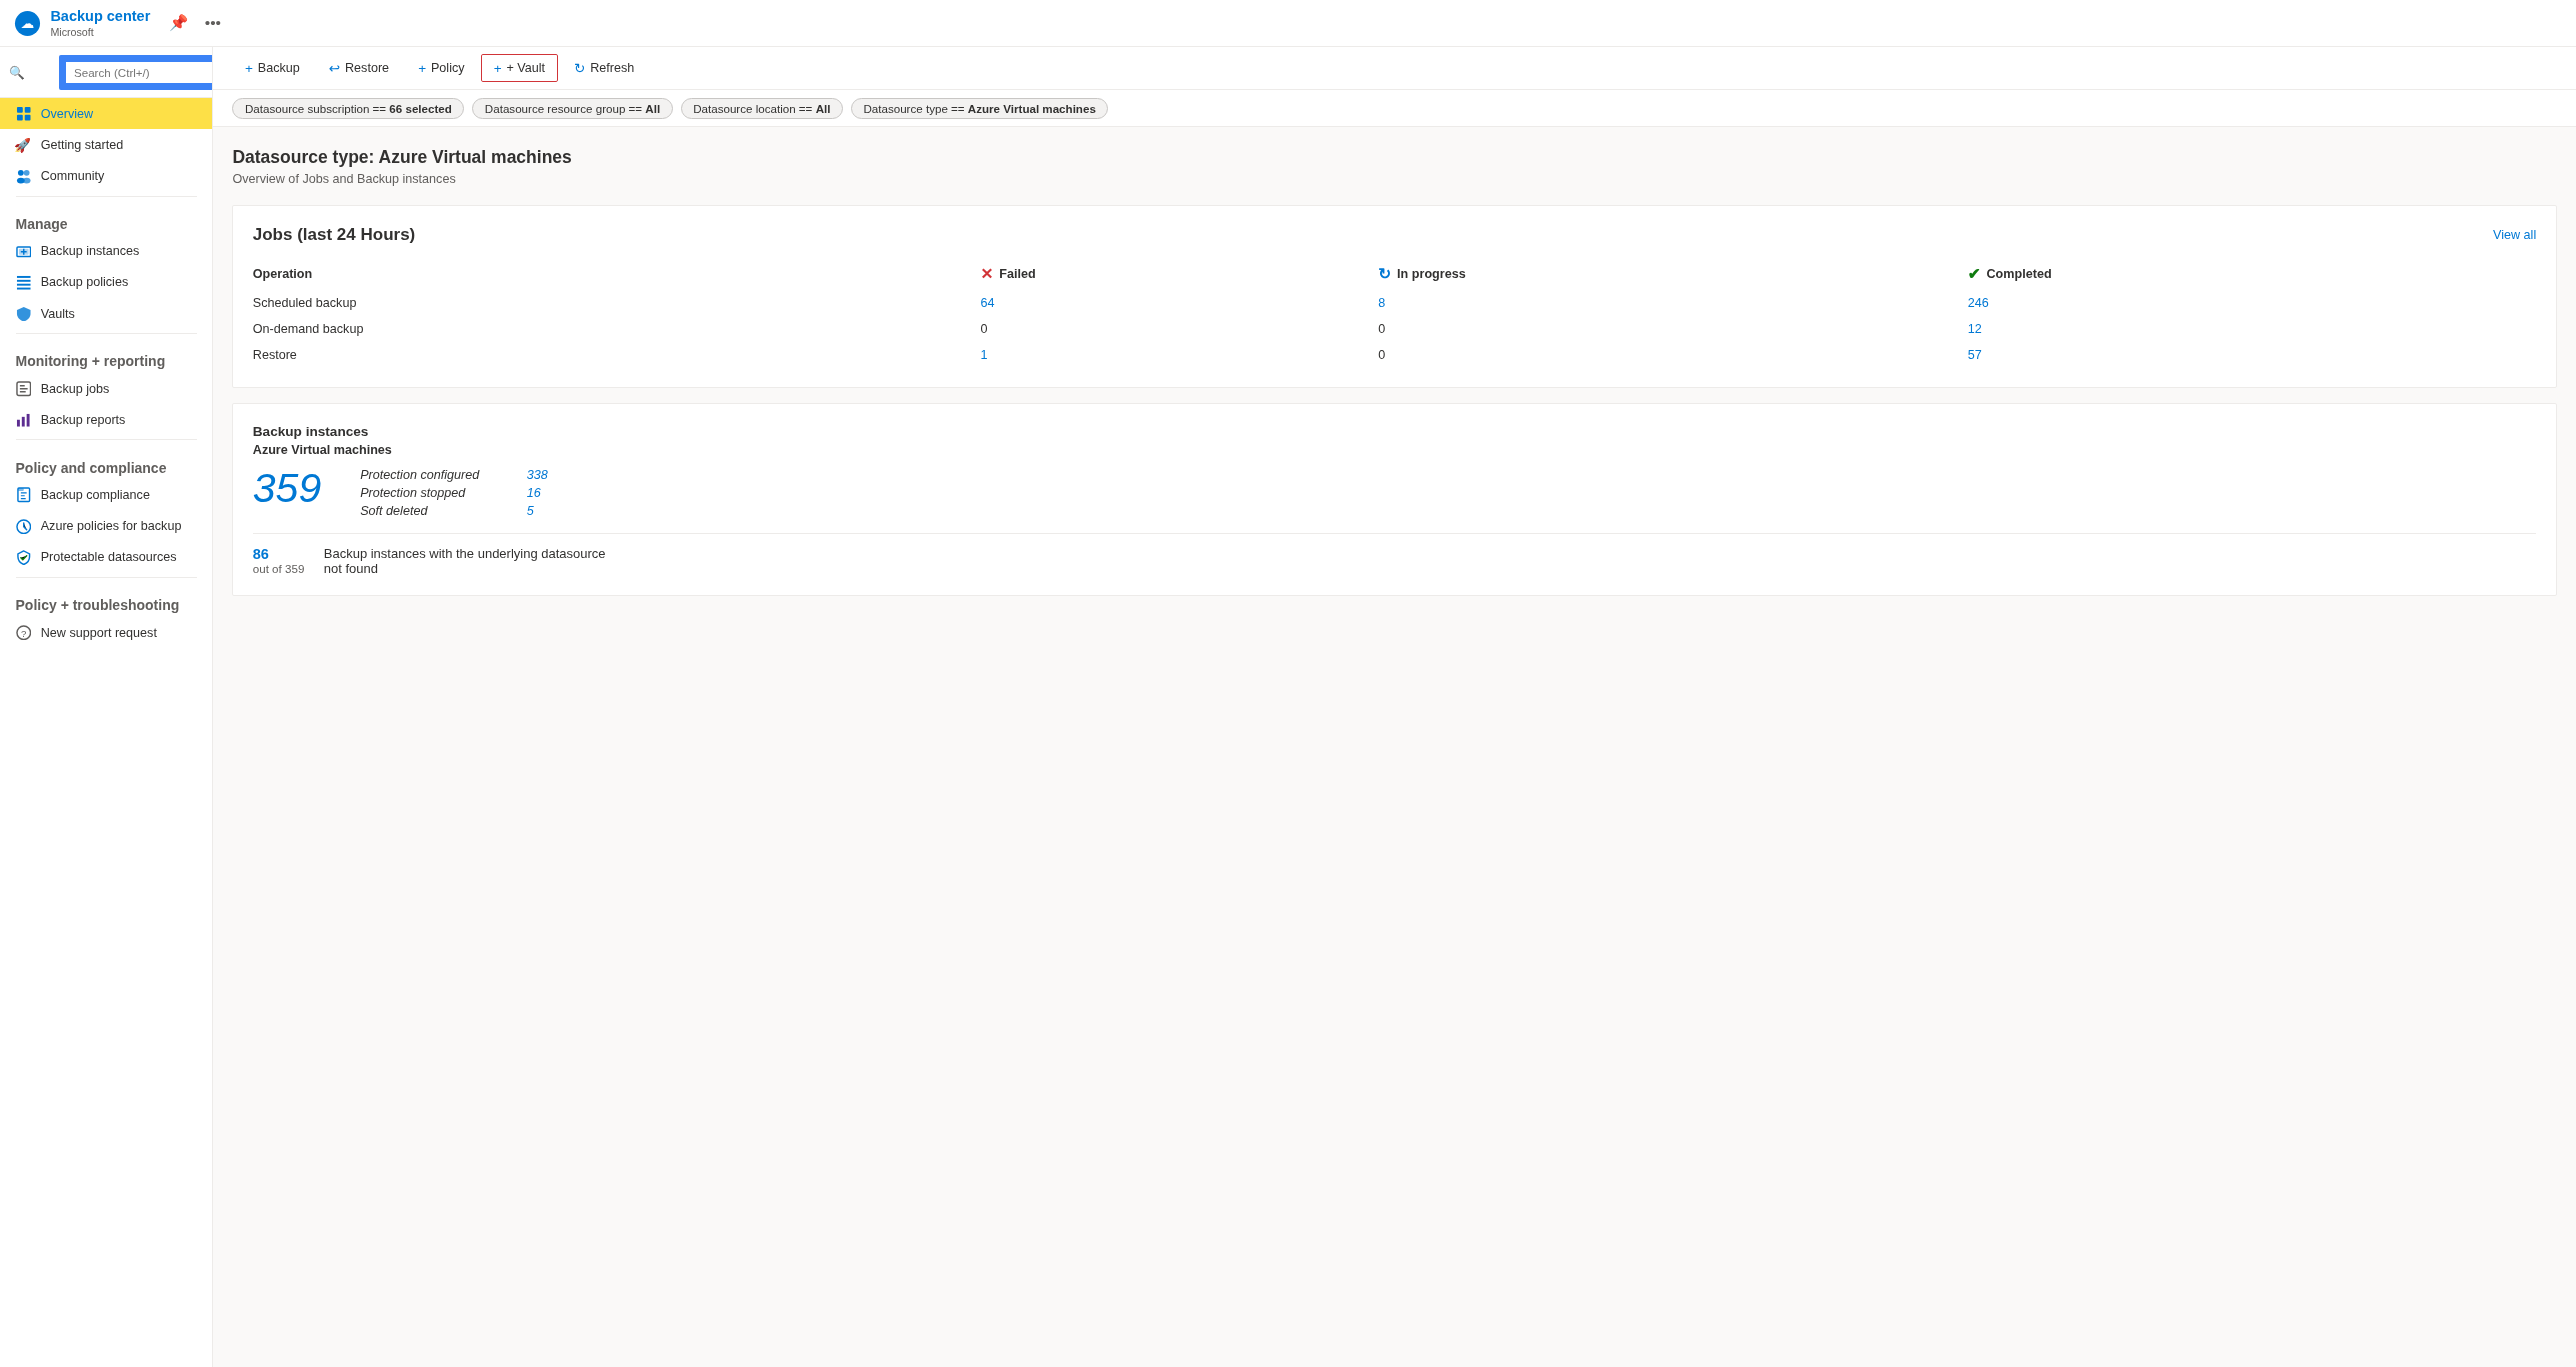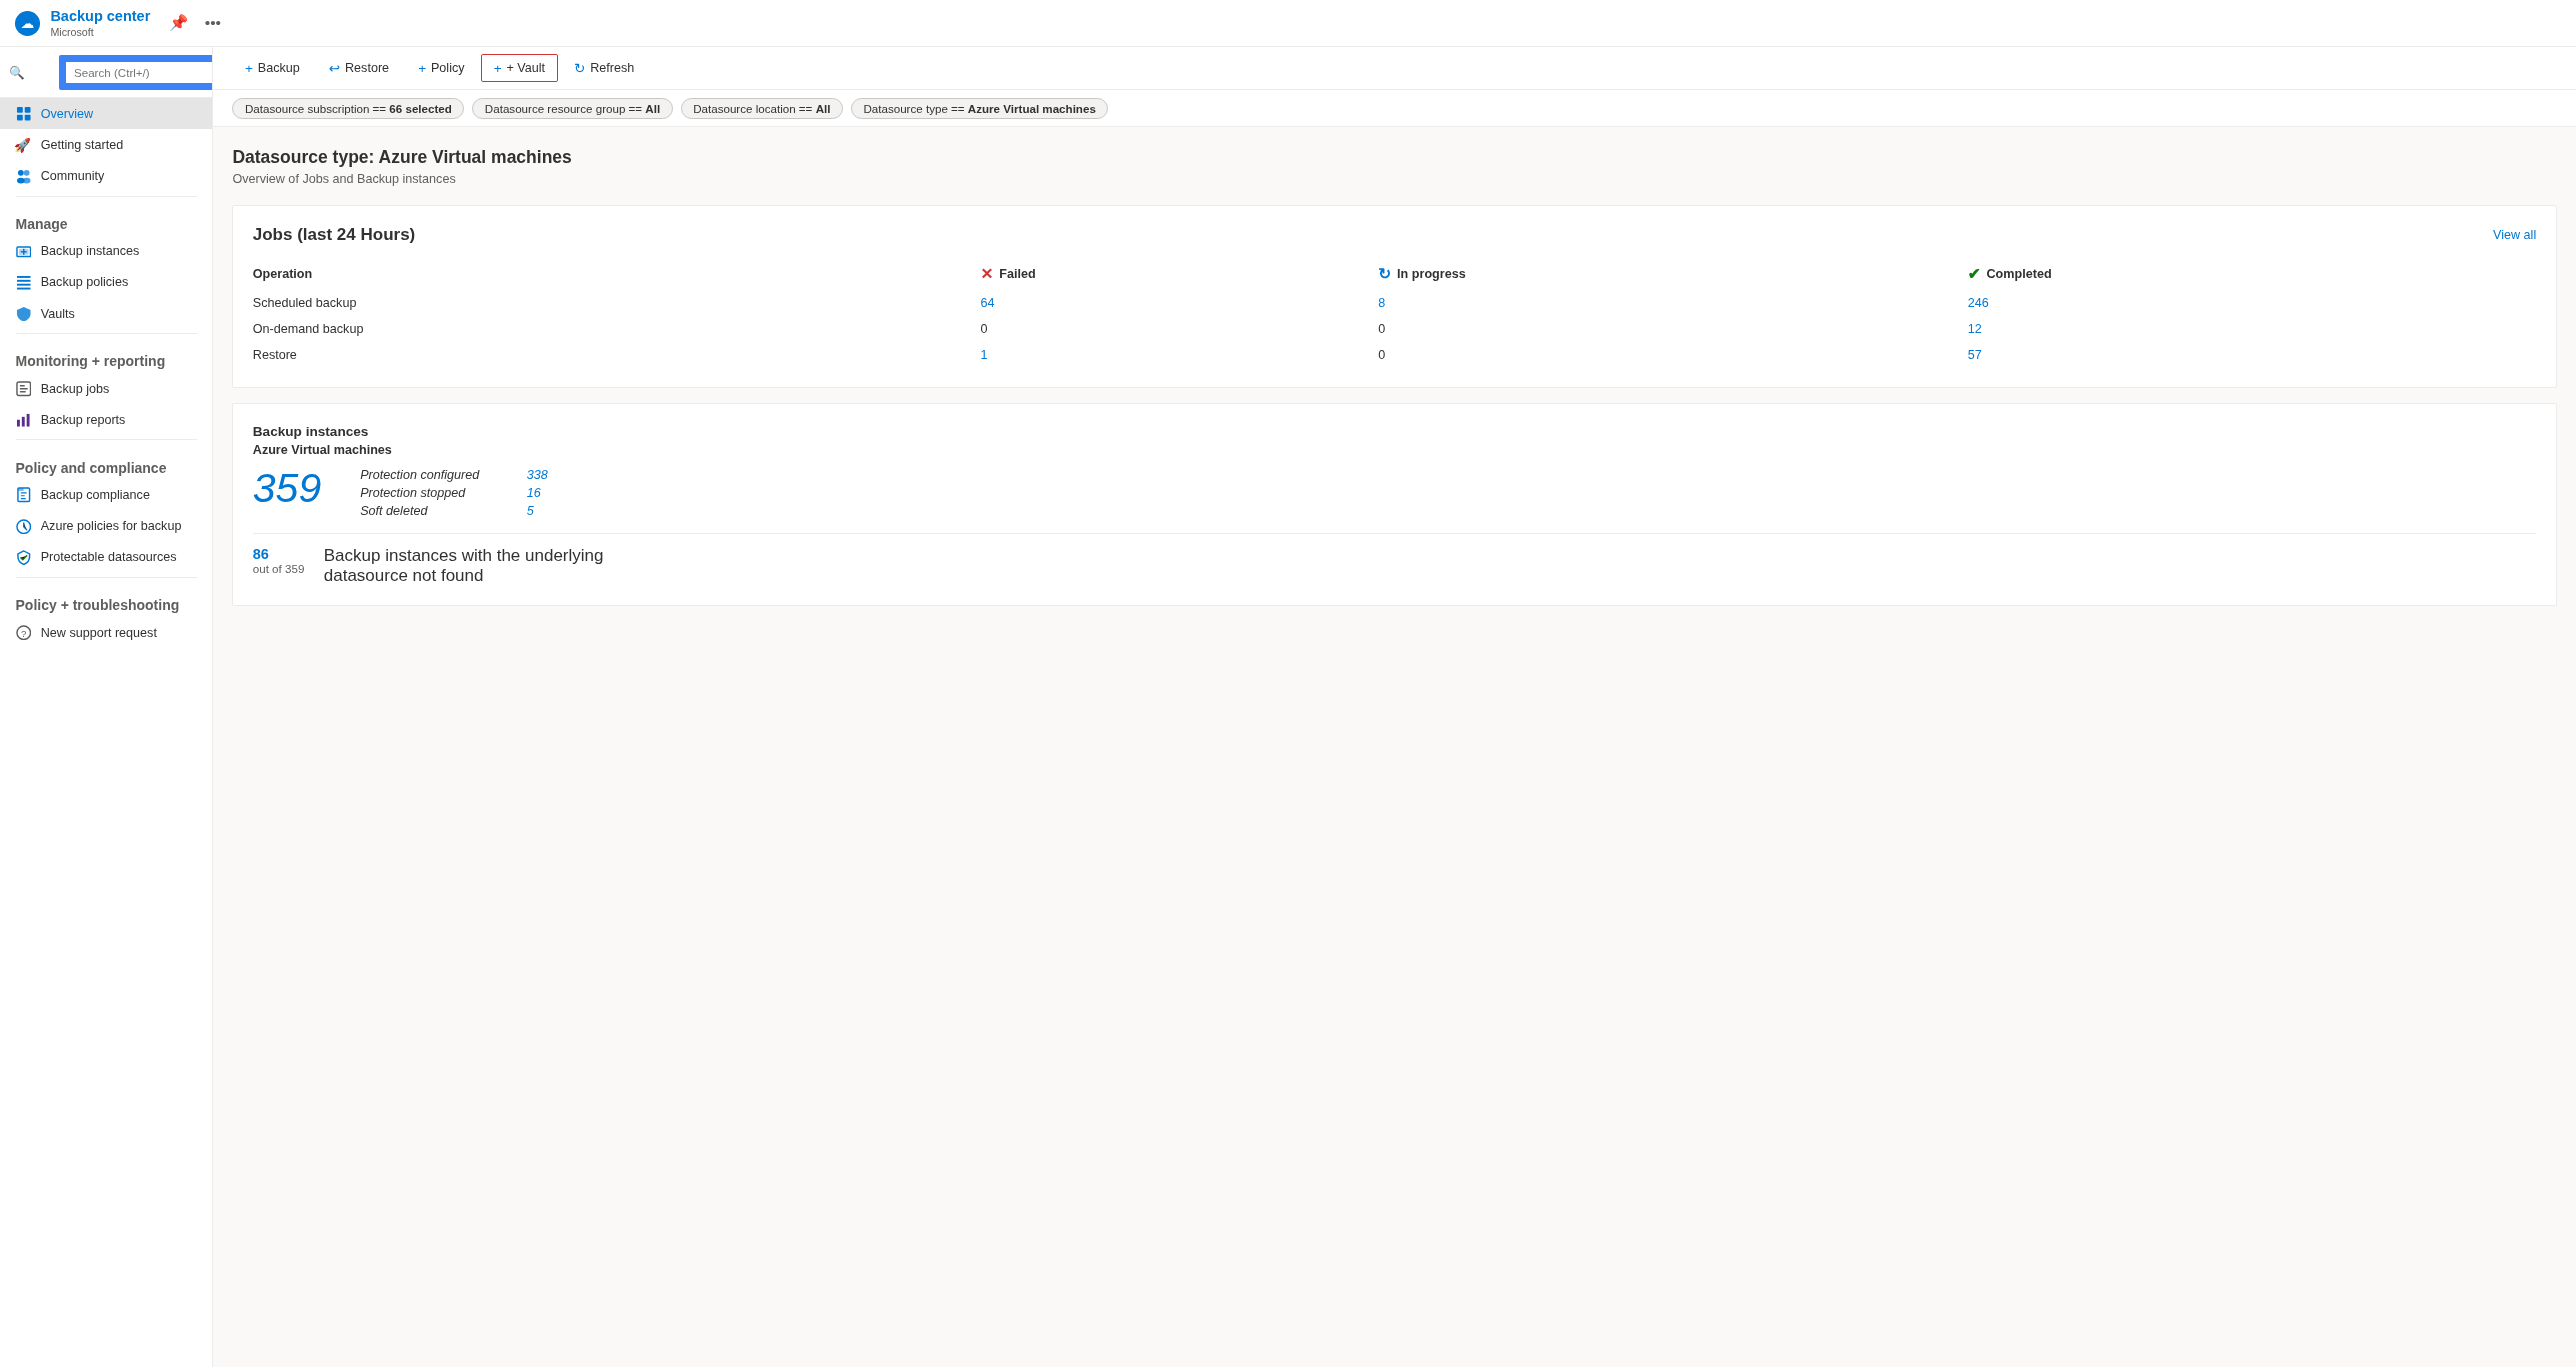--- a/index.html
+++ b/index.html
@@ -16,21 +16,21 @@
     .main-layout { display: flex; flex: 1; overflow: hidden; }
 
     
     .sidebar { width: 213px; background: #fff; border-right: 1px solid #edebe9; display: flex; flex-direction: column; overflow-y: auto; flex-shrink: 0; }
     .search-box { display: flex; align-items: center; padding: 7.8px 9.7px; border-bottom: 1px solid #edebe9; gap: 5.8px; }
     .search-input { flex: 1; border: 7px solid #3b82f6; border-radius: 1.9px; padding: 3.9px 7.8px; font-size: 11.6px; color: #323130; background: #fff; margin-left: 28px; }
     .collapse-btn { font-size: 15.5px; color: #605e5c; cursor: pointer; padding: 1.9px 3.9px; }
 
     .sidebar-nav { flex: 1; padding-bottom: 15.5px; }
     .nav-item { display: flex; align-items: center; padding: 7.8px 15.5px; cursor: pointer; gap: 9.7px; font-size: 12.6px; color: #323130; }
-    .nav-item.active { background: #e5e5e5; color: #0078d4; font-weight: 500; }
+    .nav-item.active { background: #fde047; color: #0078d4; font-weight: 500; }
     .nav-icon { width: 15.5px; height: 15.5px; display: flex; align-items: center; justify-content: center; font-size: 13.6px; flex-shrink: 0; }
     .nav-section-label { font-size: 14px; font-weight: 600; color: #605e5c; padding: 15.5px 15.5px 3.9px 15.5px; text-transform: none; }
     .nav-divider { border: none; border-top: 1px solid #edebe9; margin: 3.9px 15.5px; }
 
     
     .content { flex: 1; display: flex; flex-direction: column; overflow: hidden; background: #faf9f8; }
 
     
     .toolbar { display: flex; align-items: center; background: #fff; border-bottom: 1px solid #edebe9; padding: 0 19.4px; height: 43px; gap: 3.9px; flex-shrink: 0; }
     .toolbar-btn { display: flex; align-items: center; gap: 4.8px; padding: 5.8px 11.6px; cursor: pointer; font-size: 12.6px; color: #323130; border: 1px solid transparent; border-radius: 1.9px; background: transparent; }
@@ -74,21 +74,21 @@
     .backup-instances-body { display: flex; align-items: flex-start; gap: 39px; font-style: italic; }
     .big-number { font-size: 41px; font-weight: 300; color: #0078d4; line-height: 1; }
     .stats-grid { display: flex; flex-direction: column; gap: 3.9px; }
     .stat-row { display: flex; align-items: center; gap: 11.6px; font-size: 12.6px; }
     .stat-label { color: #323130; min-width: 155px; }
     .stat-value { color: #0078d4; font-weight: 500; cursor: pointer; }
 
     .datasource-not-found { display: flex; align-items: flex-start; gap: 19.4px; margin-top: 15.5px; padding-top: 11.6px; border-top: 1px solid #edebe9; }
     .datasource-number-link { color: #0078d4; font-size: 14.5px; font-weight: 600; cursor: pointer; }
     .datasource-subtext { font-size: 11.6px; color: #605e5c; }
-    .datasource-desc { font-size: 17px; color: #323130; max-width: 291px; }
+    .datasource-desc { font-size: 13px; color: #323130; max-width: 291px; }
 
     
     .icon-blue { color: #0078d4; }
   </style>
 </head>
 <body>
 
 <div class="top-bar">
   <div style="width:31px;height:31px;display:flex;align-items:center;justify-content:center;">
     <svg width="27" height="27" viewBox="0 0 28 28" style="font-size:13px">

